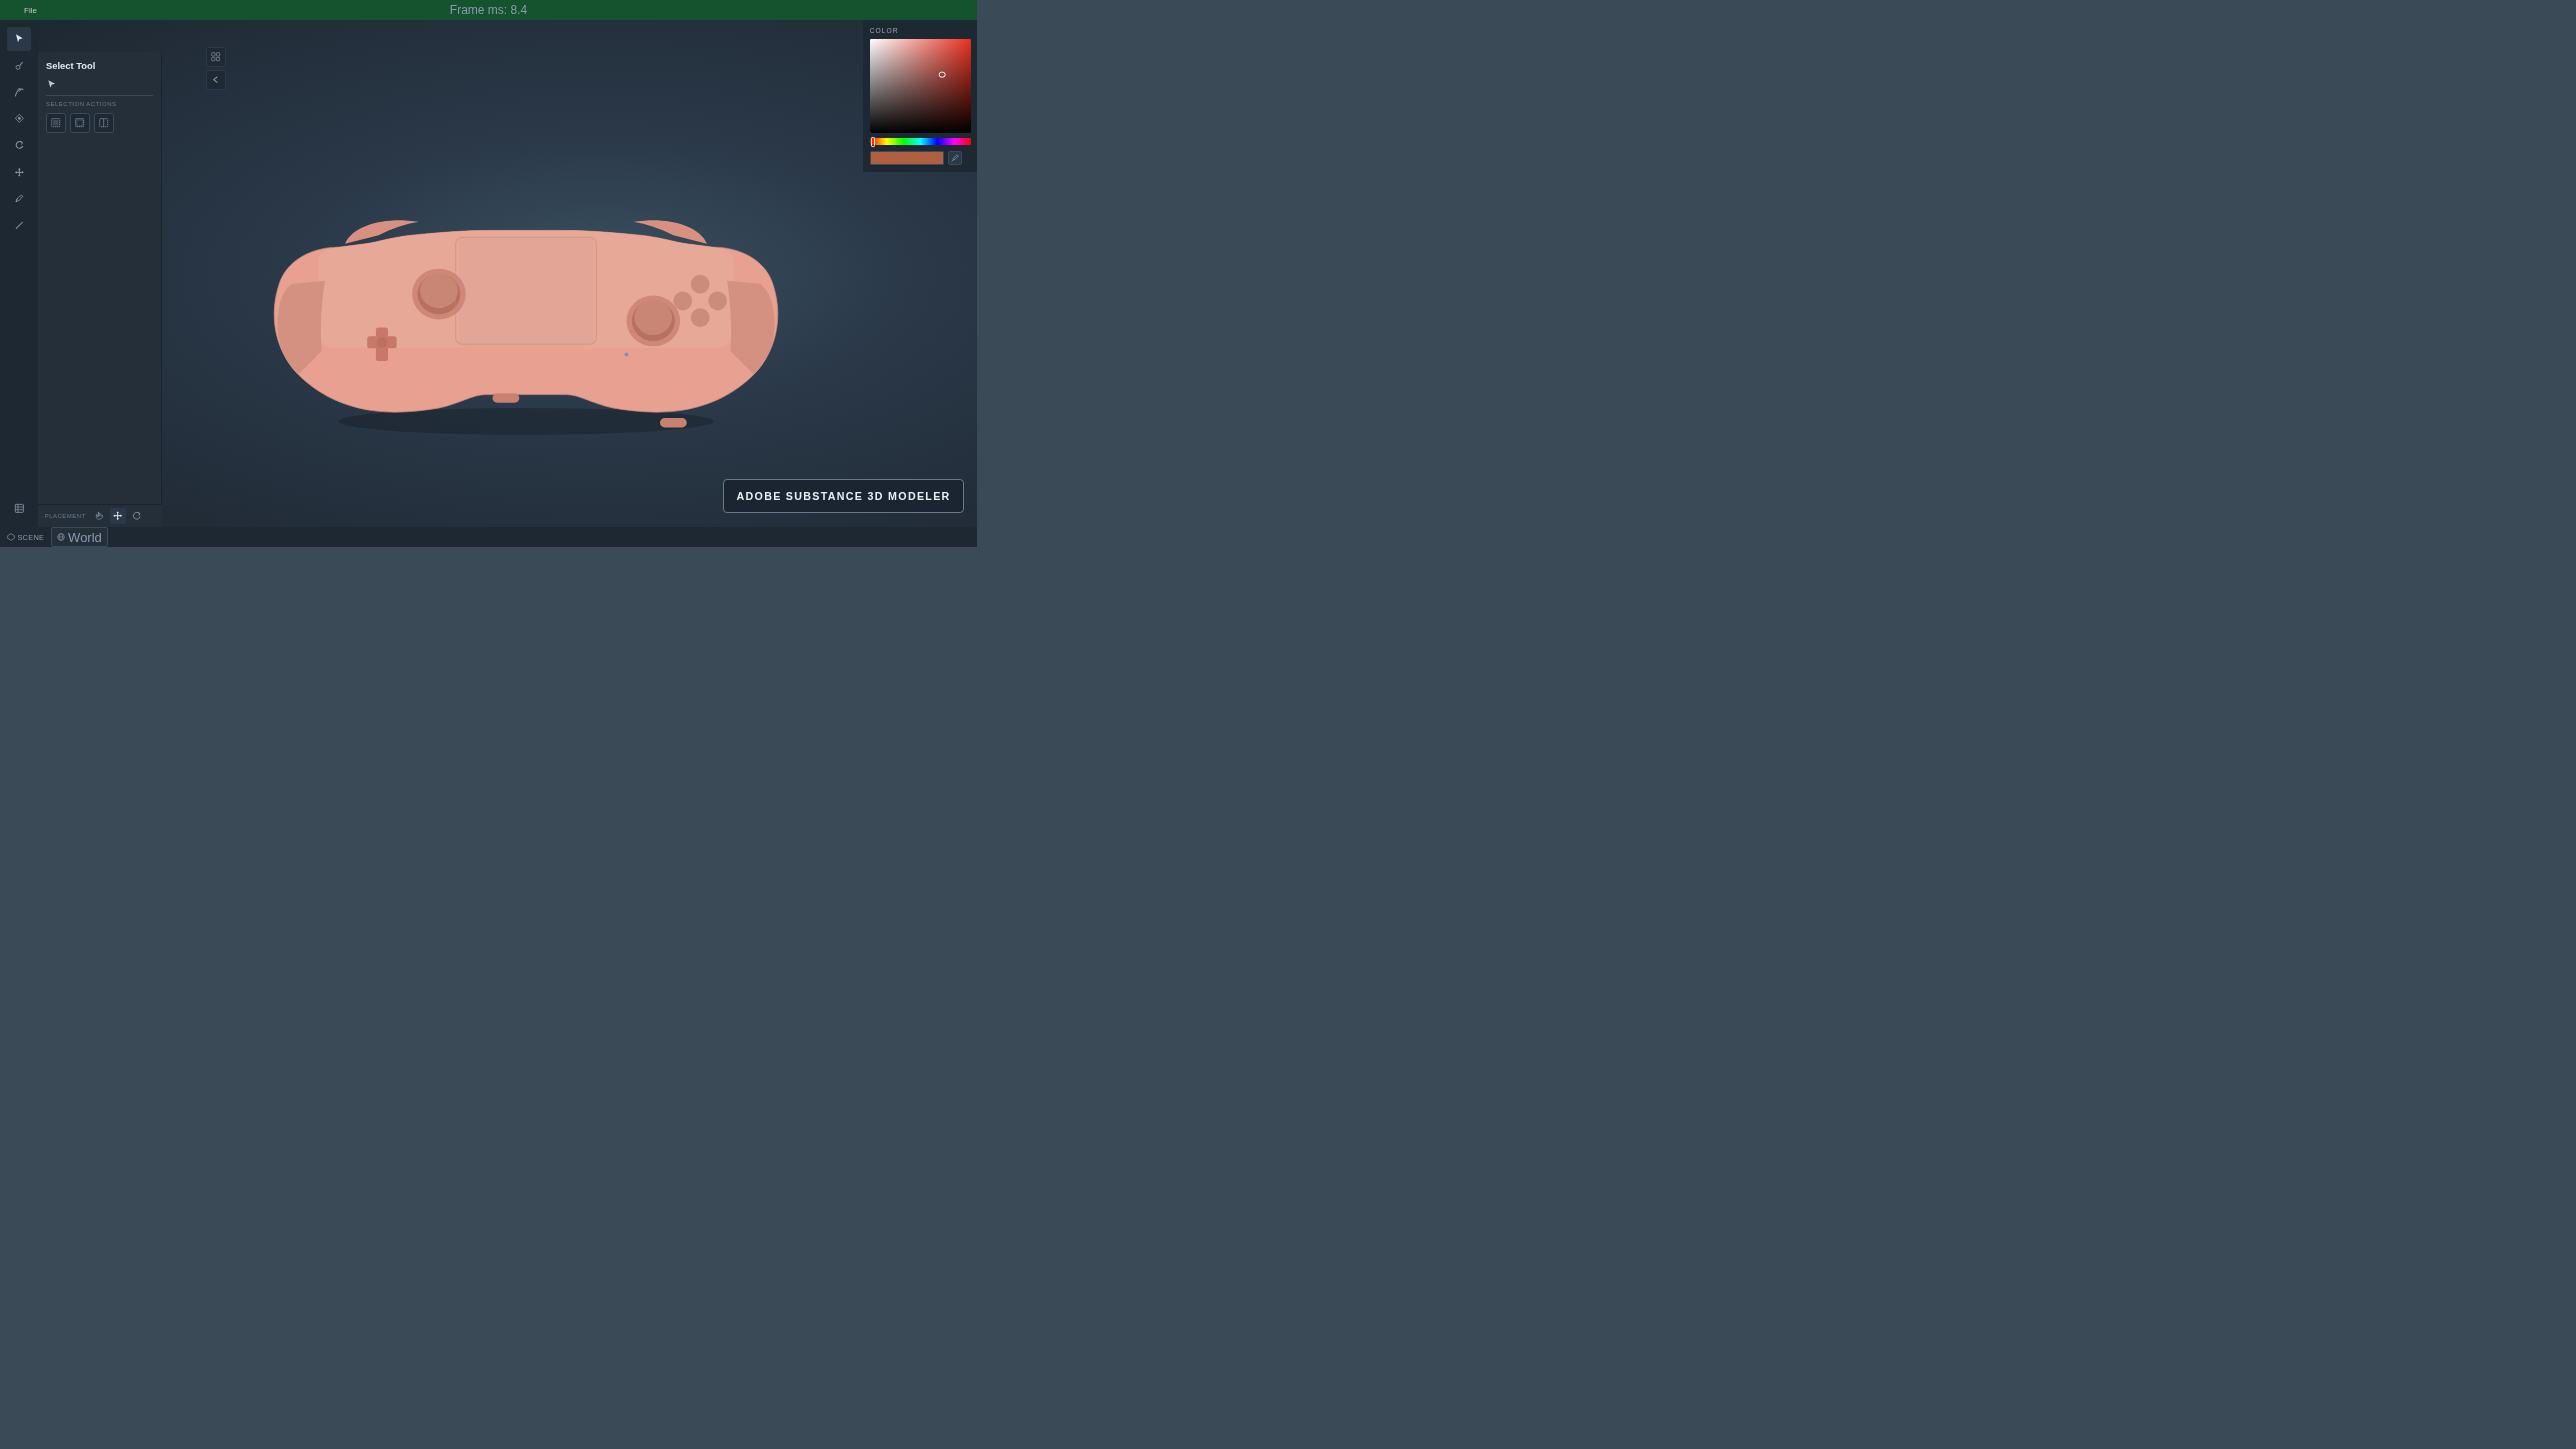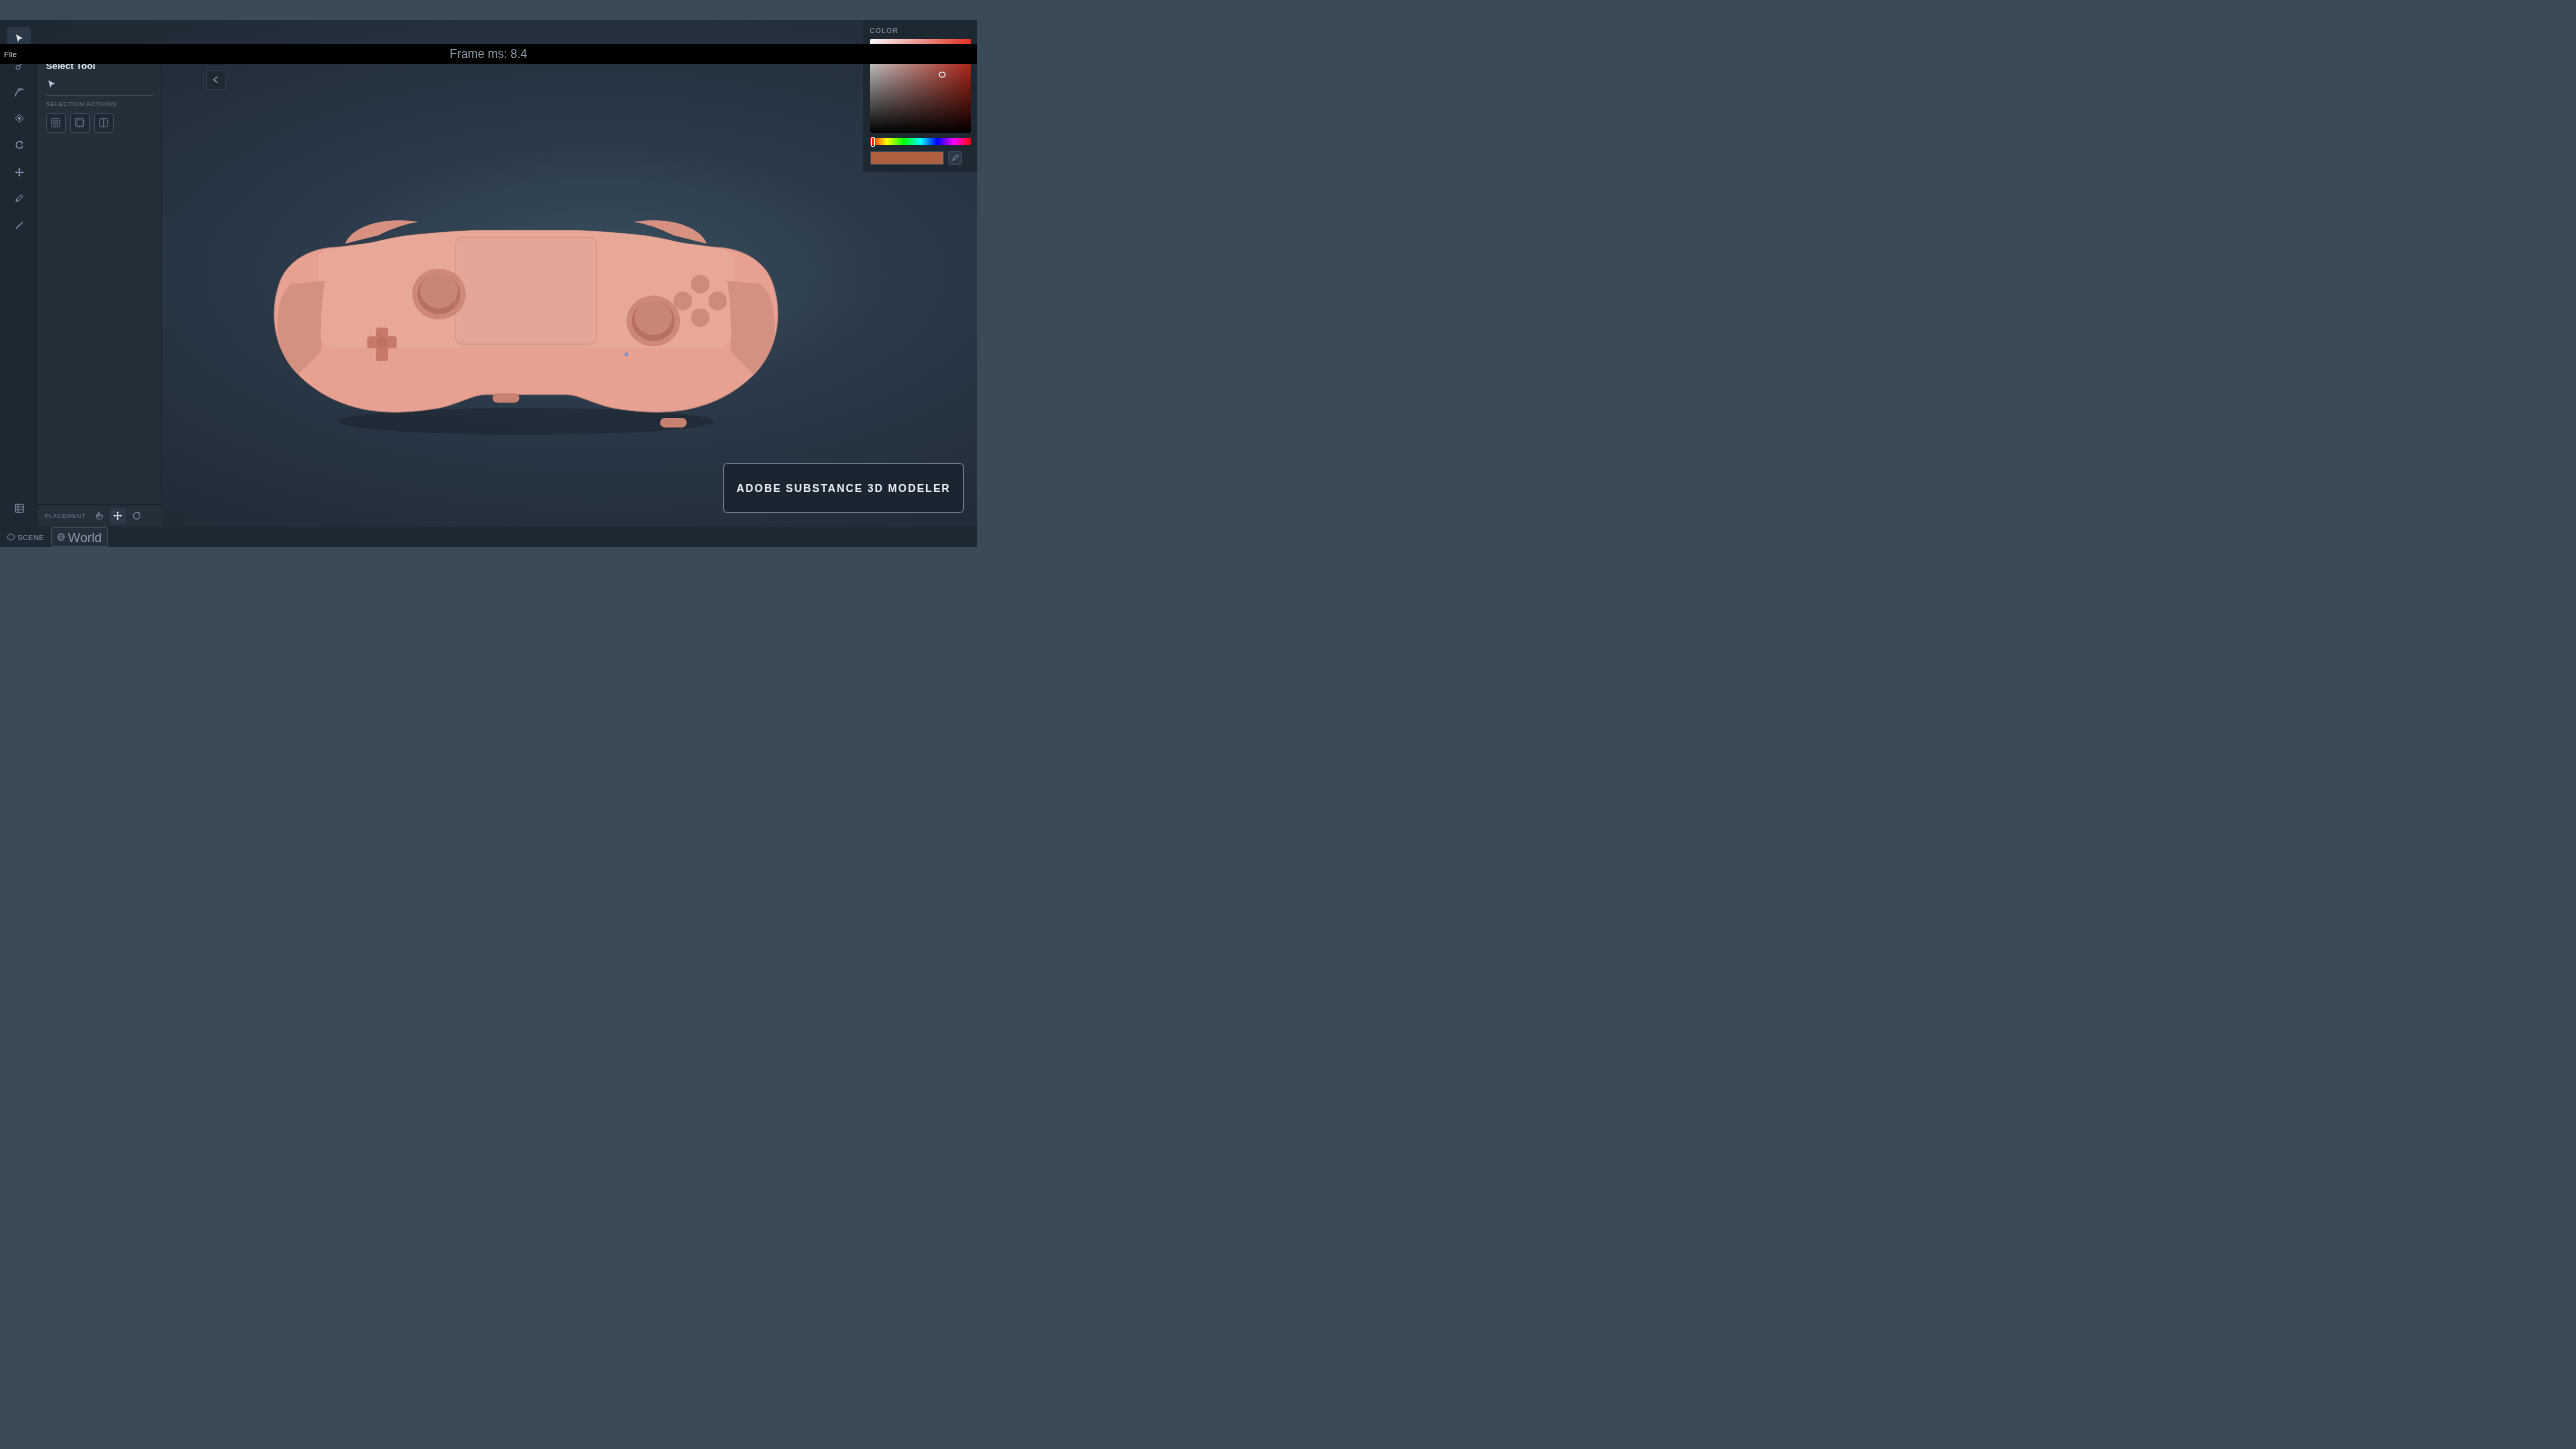--- a/index.html
+++ b/index.html
@@ -10,26 +10,25 @@
       font-family: 'Segoe UI', Arial, sans-serif;
       overflow: hidden;
       position: relative;
     }
 
     
     #topbar {
       position: absolute;
       top: 0; left: 0; right: 0;
       height: 20px;
-      background: #000000;
-      display: flex;
-      align-items: center;
-      padding: 0 4px;
+      background: #14532d;
+      display: flex;
+      align-items: center;
+      padding: 0 24px;
       z-index: 100;
-      margin-top: 44px;
     }
     #topbar-file {
       color: #c0c8d0;
       font-size: 8px;
       cursor: pointer;
     }
     #frame-ms {
       position: absolute;
       left: 50%;
       transform: translateX(-50%);
@@ -319,21 +318,21 @@
     }
 
     
     #brand-watermark {
       position: absolute;
       bottom: 34px;
       right: 13.4px;
       background: #1a2430ee;
       border: 1px solid #6a7a8a;
       border-radius: 4px;
-      padding: 18px 12px;
+      padding: 10px 12px;
       z-index: 200;
     }
     #brand-text {
       color: #e8eef4;
       font-size: 10.7px;
       font-weight: 700;
       letter-spacing: 1.3px;
       text-transform: uppercase;
     }
 

